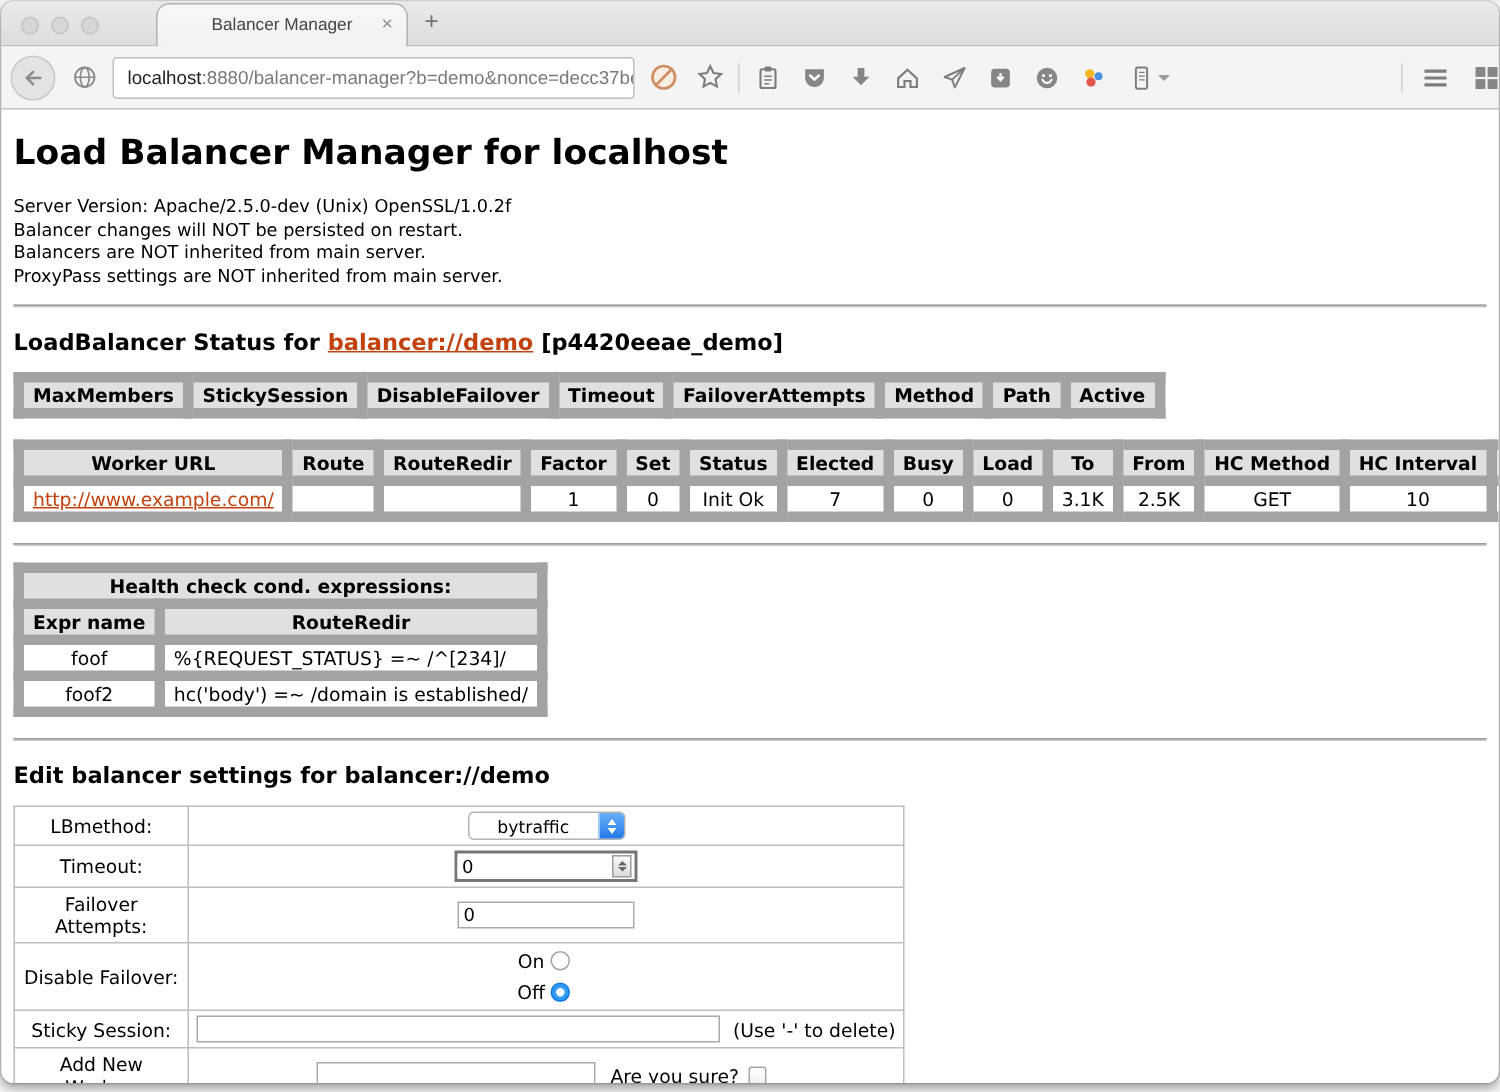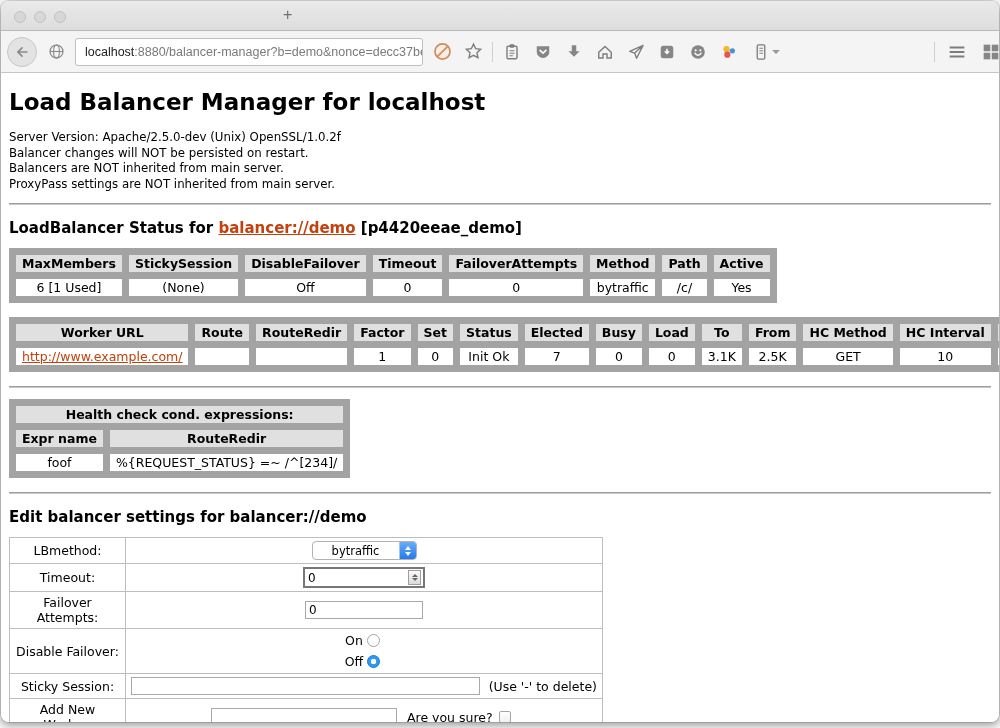--- a/index.html
+++ b/index.html
@@ -92,20 +92,24 @@
 <body>
 
 <div class="window">
 
   <div class="tabbar">
     <div class="lights">
       <span class="light"></span>
       <span class="light"></span>
       <span class="light"></span>
     </div>
+    <div class="tab">
+      <span>Balancer Manager</span>
+      <span class="tab-close">×</span>
+    </div>
     <div class="newtab">+</div>
   </div>
 
   <div class="toolbar">
     <div class="backbtn">
       <svg class="ic" width="18" height="18" viewBox="0 0 24 24">
           <path d="M18.5 12H7M12 6.5L6.5 12l5.5 5.5" fill="none" stroke="#8a8a8a" stroke-width="2.2" stroke-linecap="round"></path>
         </svg>
     </div>
     <div class="tbtn">
@@ -230,30 +234,20 @@
       <tbody>
           <tr>
         <th>MaxMembers</th>
         <th>StickySession</th>
         <th>DisableFailover</th>
         <th>Timeout</th>
         <th>FailoverAttempts</th>
         <th>Method</th>
         <th>Path</th>
         <th>Active</th>
-      </tr>
-      <tr>
-        <td>6 [1 Used]</td>
-        <td>(None)</td>
-        <td>Off</td>
-        <td>0</td>
-        <td>0</td>
-        <td>bytraffic</td>
-        <td>/c/</td>
-        <td>Yes</td>
       </tr>
     </tbody>
       </table>
 
     <table class="t worker" style="width:960px;">
       <tbody>
           <tr>
         <th style="width:168px;">Worker URL</th>
         <th>Route</th>
         <th>RouteRedir</th>
@@ -300,20 +294,24 @@
         <th colspan="2">Health check cond. expressions:</th>
       </tr>
       <tr>
         <th style="width:82px;">Expr name</th>
         <th>RouteRedir</th>
       </tr>
       <tr>
         <td>foof</td>
         <td class="l">%{REQUEST_STATUS} =~ /^[234]/</td>
       </tr>
+      <tr>
+        <td>foof2</td>
+        <td class="l">hc('body') =~ /domain is established/</td>
+      </tr>
     </tbody>
       </table>
 
     <hr class="rule">
 
     <h3 class="sect">Edit balancer settings for balancer://demo</h3>
 
     <table class="form">
       <tbody>
           <tr>

